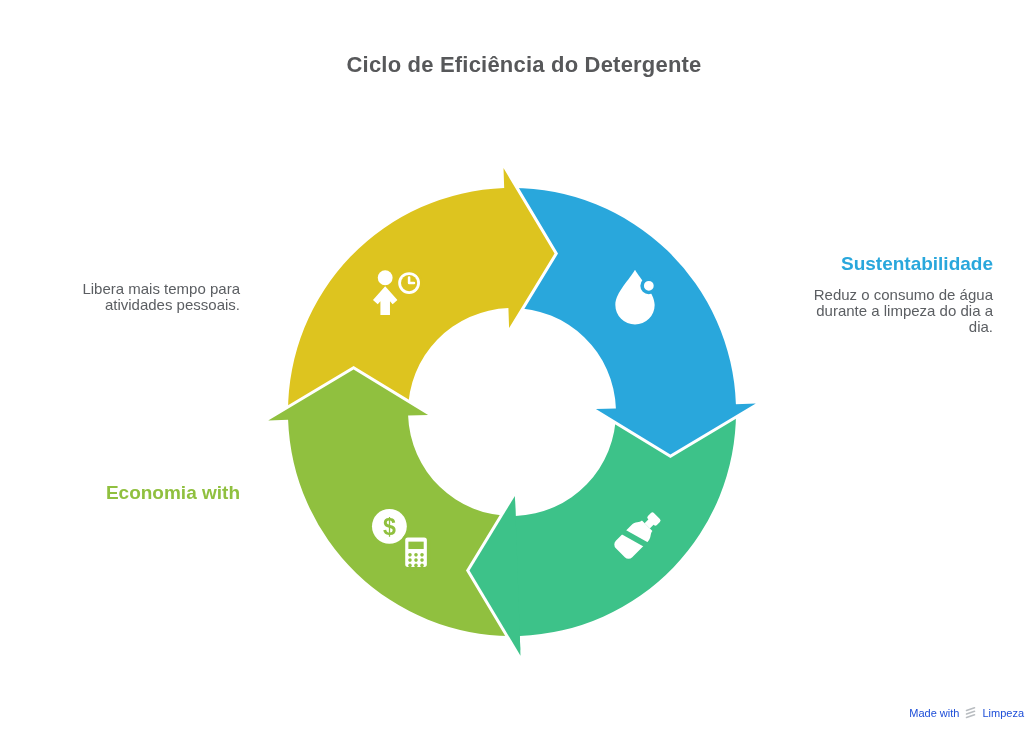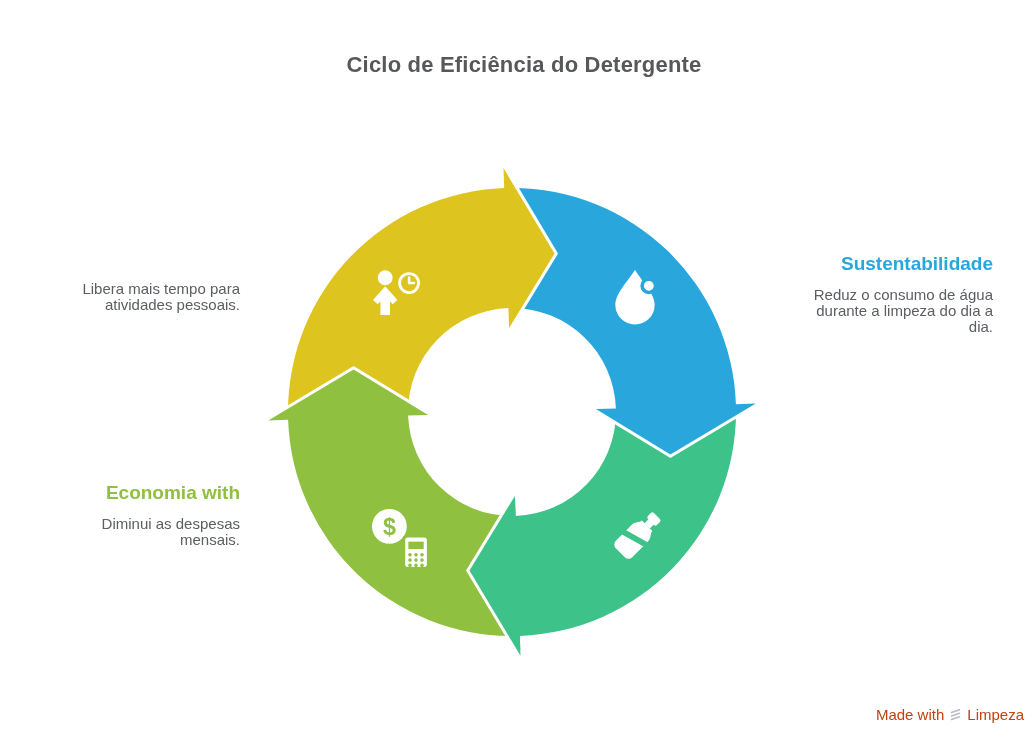--- a/index.html
+++ b/index.html
@@ -21,21 +21,21 @@
   .c-green{color:#3dc289;}
   .c-olive{color:#90c03f;}
   .pos-limpeza{left:36px;top:269px;width:204px;}
   .pos-sustent{left:793px;top:252px;width:200px;}
   .pos-desperdicio{left:793px;top:466px;width:196px;}
   .pos-economia{left:36px;top:481px;width:204px;}
   .ring{position:absolute;left:0;top:0;}
   .icon-box{position:absolute;}
   .footer{
     position:absolute;right:24px;top:706px;display:flex;align-items:center;gap:5px;
-    font-size:15px;color:#c2410c;
+    font-size:11px;color:#1d4ed8;
   }
 </style>
 </head>
 <body>
 
 <div class="canvas">
 
   <div class="page-title">Ciclo de Eficiência do Detergente</div>
 
   <svg class="ring" width="1032" height="744" viewBox="0 0 1032 744">
@@ -100,22 +100,20 @@
   <div class="step step-right pos-sustent">
     <div class="heading c-blue">Sustentabilidade</div>
     <div class="body">Reduz o consumo de água
 durante a limpeza do dia a
 dia.</div>
   </div>
 
 
   <div class="step step-left pos-economia">
     <div class="heading c-olive">Economia with</div>
-    <div class="body">Diminui as despesas
-mensais.</div>
   </div>
 
   <div class="footer">
     <span>Made with</span>
     <svg width="13" height="13" viewBox="0 0 13 13">
       <g stroke="#b9bdc1" stroke-width="1.6" stroke-linecap="round">
         <line x1="2.5" y1="4.5" x2="10.5" y2="1.8"></line>
         <line x1="2.5" y1="8" x2="10.5" y2="5.3"></line>
         <line x1="2.5" y1="11.5" x2="10.5" y2="8.8"></line>
       </g>

